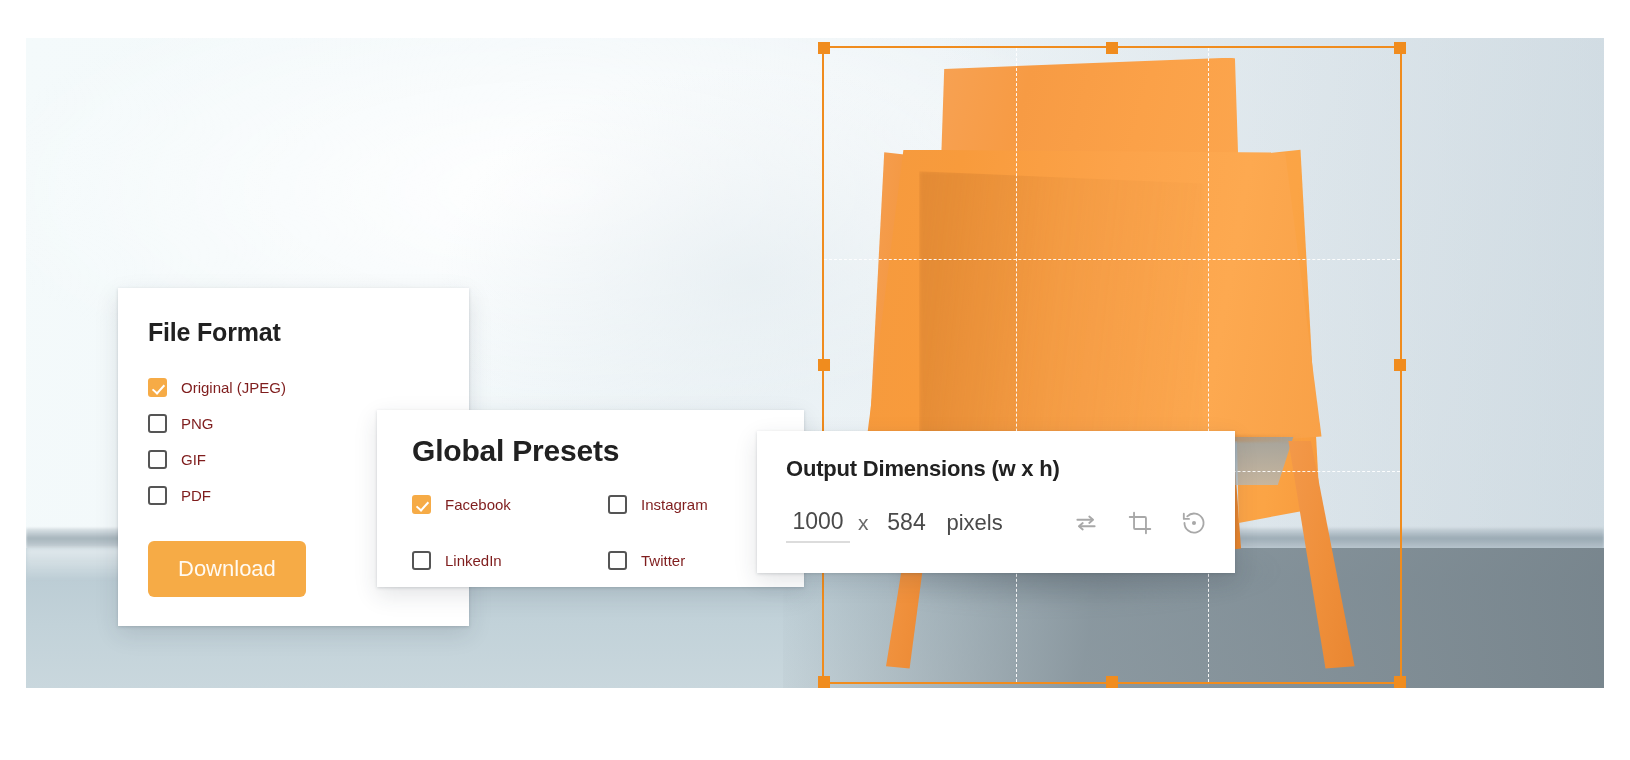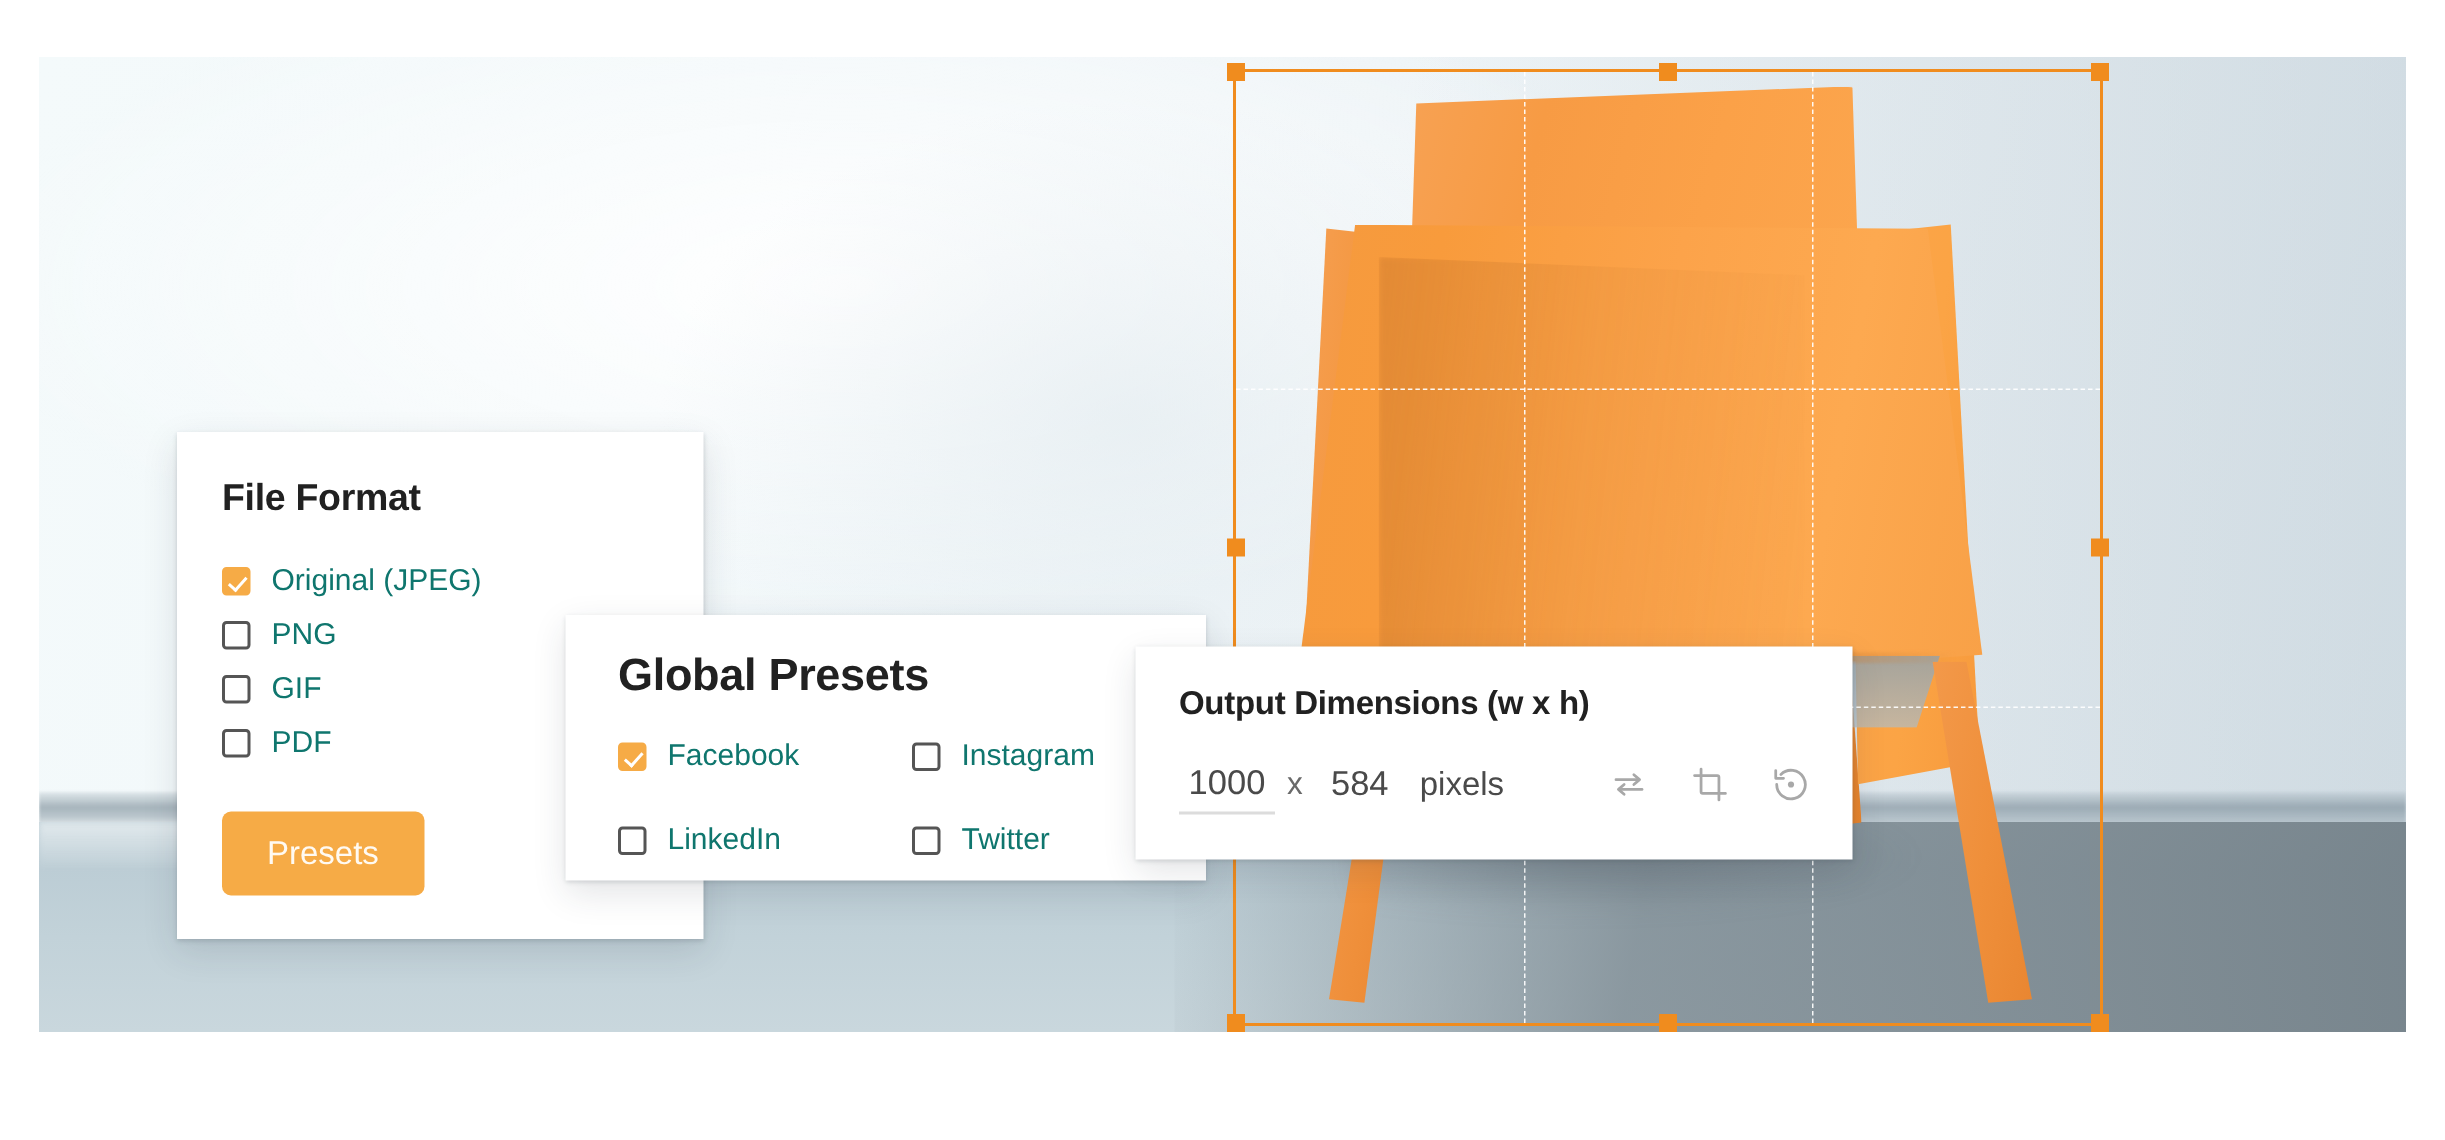--- a/index.html
+++ b/index.html
@@ -291,22 +291,22 @@
     content: "";
     position: absolute;
     left: 5px; top: 2px;
     width: 5px; height: 10px;
     border: solid #fff;
     border-width: 0 2.4px 2.4px 0;
     transform: rotate(42deg);
   }
   .check-label {
     margin-left: 14px;
-    font-size: 20px;
-    color: #0f766e;
+    font-size: 15px;
+    color: #7f1d1d;
   }
   .btn-download {
     display: inline-block;
     margin-top: 28px;
     padding: 15px 30px;
     background: #f6ab46;
     color: #fffaf2;
     font-size: 22px;
     border: none;
     border-radius: 6px;
@@ -439,21 +439,21 @@
       <div class="check-row">
         <span class="cbox"></span>
         <span class="check-label">GIF</span>
       </div>
       <div class="check-row">
         <span class="cbox"></span>
         <span class="check-label">PDF</span>
       </div>
     </div>
 
-    <button class="btn-download">Presets</button>
+    <button class="btn-download">Download</button>
   </div>
 
   <div class="panel panel-global-presets">
     <div class="panel-title">Global Presets</div>
 
     <div class="preset-grid">
       <div class="check-row">
         <span class="cbox checked"></span>
         <span class="check-label">Facebook</span>
       </div>

